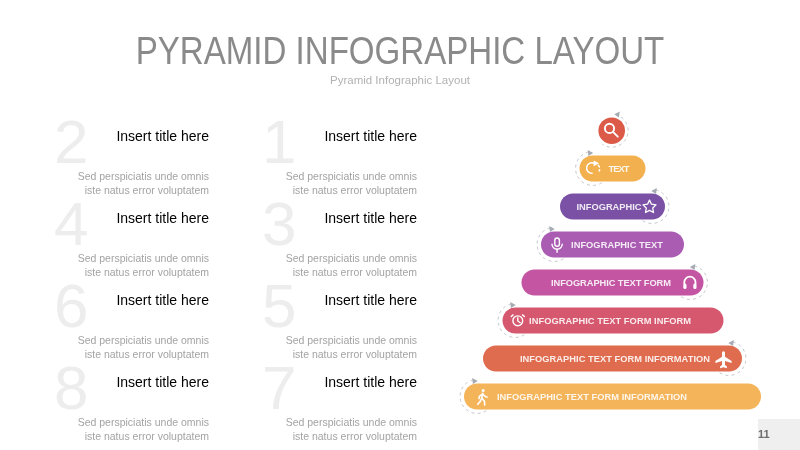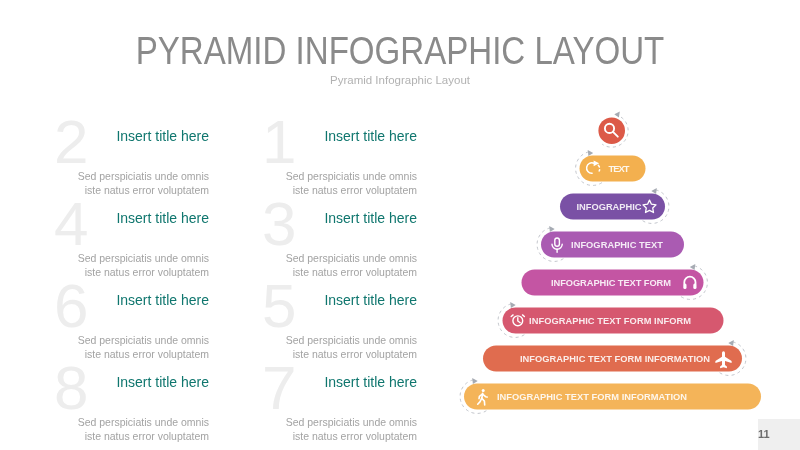--- a/index.html
+++ b/index.html
@@ -1,21 +1,21 @@
 <!DOCTYPE html>
 <html><head>
 <meta charset="utf-8">
 <style>
   html,body{margin:0;padding:0;}
   body{width:800px;height:450px;background:#ffffff;font-family:"Liberation Sans",sans-serif;position:relative;overflow:hidden;}
   .title{position:absolute;left:0;top:29px;width:800px;text-align:center;font-size:38.5px;color:#8a8a8a;letter-spacing:0px;font-weight:normal;transform:scaleX(0.859);transform-origin:400px 0;}
   .subtitle{position:absolute;left:0;top:74px;width:800px;text-align:center;font-size:11.5px;color:#b2b2b2;}
   .block{position:absolute;width:172px;}
   .block .num{position:absolute;left:17px;top:-18px;font-size:62px;color:#ededed;font-weight:normal;line-height:1;}
-  .block .ititle{position:relative;text-align:right;font-size:14px;color:#0f766e;line-height:14px;}
+  .block .ititle{position:relative;text-align:right;font-size:14px;color:#000000;line-height:14px;}
   .block .body{position:relative;text-align:right;font-size:10.5px;color:#a3a3a3;line-height:13.5px;margin-top:27px;}
   .pagenum{position:absolute;left:758px;top:419px;width:57px;height:31px;background:#efefef;color:#6d6d6d;font-size:11px;font-weight:bold;text-align:left;line-height:31px;}
 </style>
 </head>
 <body>
 <div class="title">PYRAMID INFOGRAPHIC LAYOUT</div>
 <div class="subtitle">Pyramid Infographic Layout</div>
 
 <div class="block" id="b2" style="left:37px;top:129px;">
   <div class="num">2</div>

